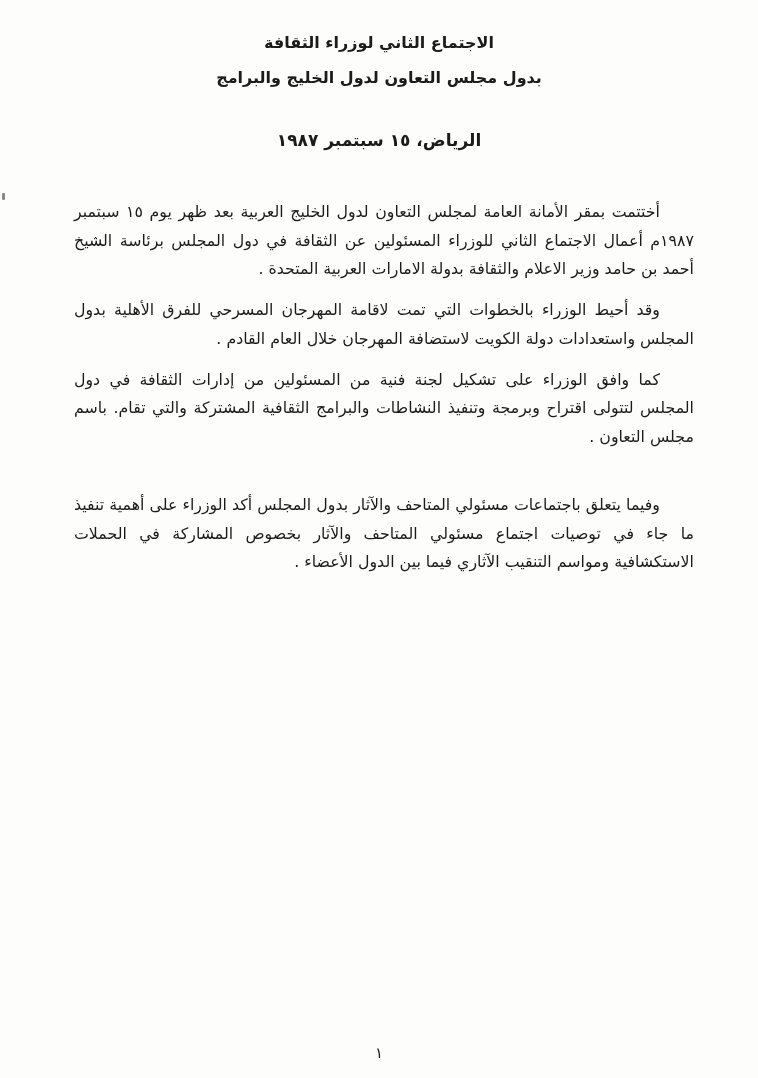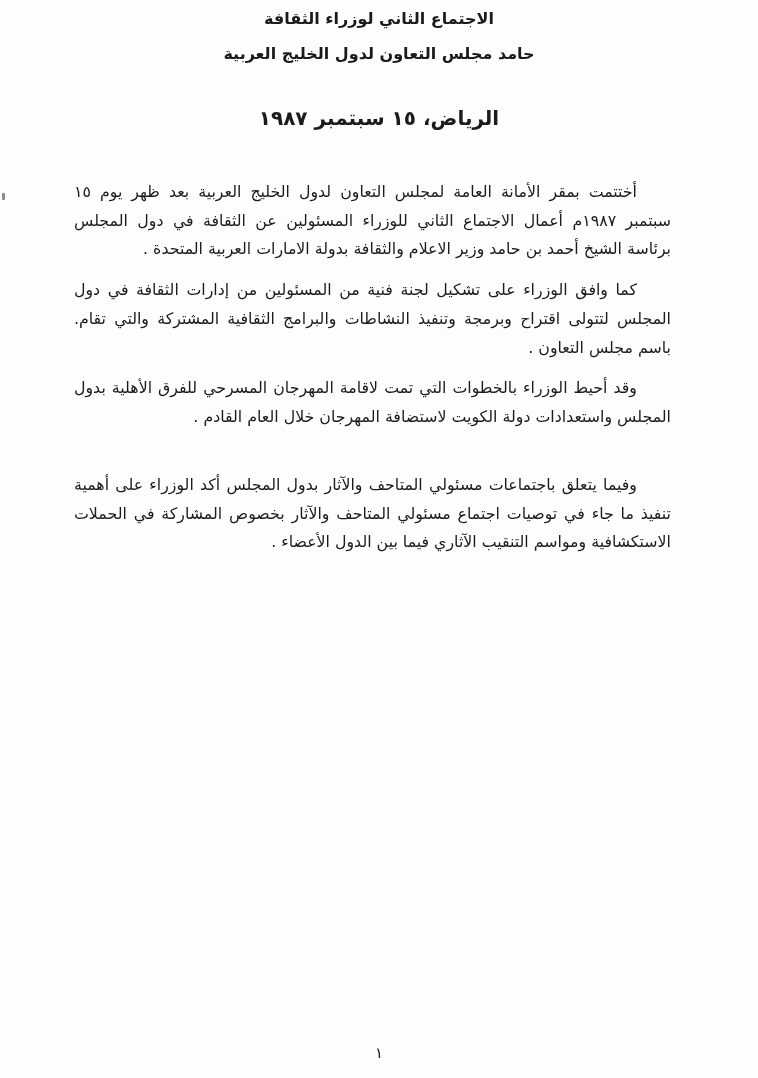--- a/index.html
+++ b/index.html
@@ -13,36 +13,36 @@
     height: 1078px;
     margin: 0 auto;
     background: #fdfdfb;
     box-sizing: border-box;
     overflow: hidden;
     direction: rtl;
     color: #1b1b1b;
     font-family: "DejaVu Sans", sans-serif;
   }
   .doc-header {
-    padding-top: 8px;
+    padding-top: 32px;
     text-align: center;
   }
   .title-line {
     margin: 0 0 13px 0;
     font-size: 16px;
     font-weight: bold;
     line-height: 1.4;
   }
   .dateline {
     margin: 40px 0 0 0;
-    font-size: 20px;
+    font-size: 17px;
     font-weight: bold;
   }
   .doc-body {
-    padding: 48px 87px 0 74px;
+    padding: 48px 64px 0 74px;
   }
   .para {
     margin: 0 0 12px 0;
     font-size: 15.8px;
     line-height: 1.82;
     text-align: justify;
     text-indent: 34px;
   }
   .para.gap-before {
     margin-top: 39px;
@@ -70,28 +70,28 @@
 </style>
 </head>
 <body>
 
 <div class="page">
 
   <span class="scan-artifact"></span>
 
   <header class="doc-header">
     <h1 class="title-line">الاجتماع الثاني لوزراء الثقافة</h1>
-    <h1 class="title-line">حامد مجلس التعاون لدول الخليج العربية</h1>
+    <h1 class="title-line">بدول مجلس التعاون لدول الخليج والبرامج</h1>
     <p class="dateline">الرياض، ١٥ سبتمبر ١٩٨٧</p>
   </header>
 
   <main class="doc-body">
     <p class="para">أختتمت بمقر الأمانة العامة لمجلس التعاون لدول الخليج العربية بعد ظهر يوم ١٥ سبتمبر ١٩٨٧م أعمال الاجتماع الثاني للوزراء المسئولين عن الثقافة في دول المجلس برئاسة الشيخ أحمد بن حامد وزير الاعلام والثقافة بدولة الامارات العربية المتحدة .</p>
+    <p class="para">وقد أحيط الوزراء بالخطوات التي تمت لاقامة المهرجان المسرحي للفرق الأهلية بدول المجلس واستعدادات دولة الكويت لاستضافة المهرجان خلال العام القادم .</p>
     <p class="para">كما وافق الوزراء على تشكيل لجنة فنية من المسئولين من إدارات الثقافة في دول المجلس لتتولى اقتراح وبرمجة وتنفيذ النشاطات والبرامج الثقافية المشتركة والتي تقام. باسم مجلس التعاون .</p>
-    <p class="para">وقد أحيط الوزراء بالخطوات التي تمت لاقامة المهرجان المسرحي للفرق الأهلية بدول المجلس واستعدادات دولة الكويت لاستضافة المهرجان خلال العام القادم .</p>
     <p class="para gap-before">وفيما يتعلق باجتماعات مسئولي المتاحف والآثار بدول المجلس أكد الوزراء على أهمية تنفيذ ما جاء في توصيات اجتماع مسئولي المتاحف والآثار بخصوص المشاركة في الحملات الاستكشافية ومواسم التنقيب الآثاري فيما بين الدول الأعضاء .</p>
   </main>
 
   <footer class="doc-footer">
     <span class="page-number">١</span>
   </footer>
 
 </div>
 
 </body></html>

